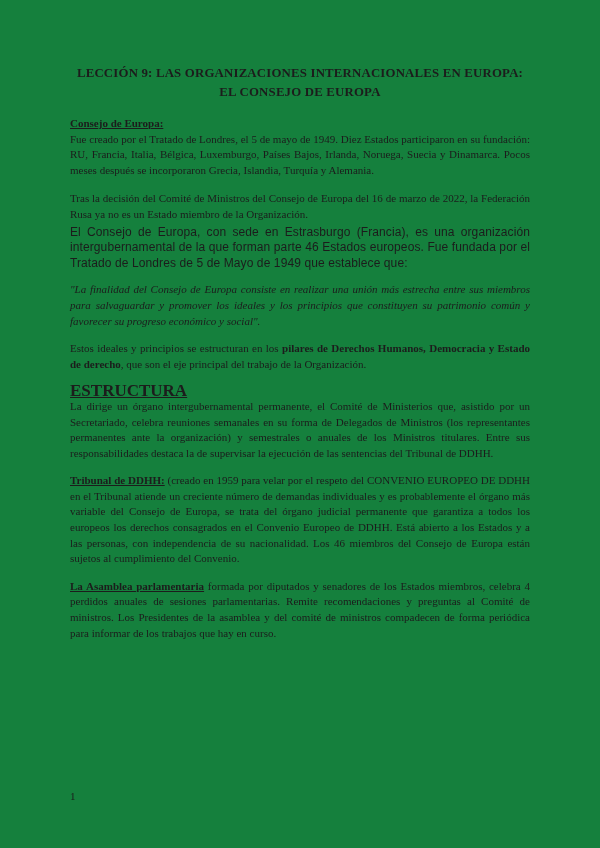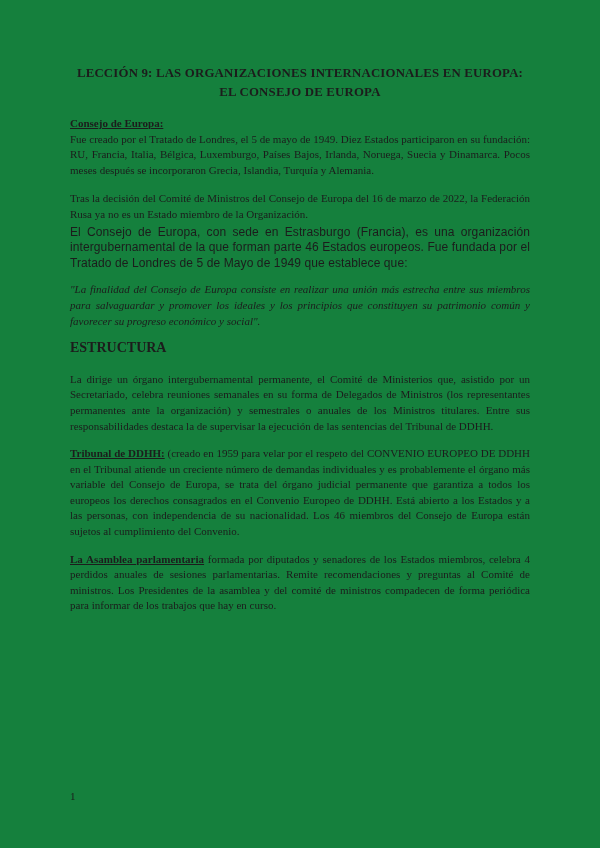--- a/index.html
+++ b/index.html
@@ -38,24 +38,25 @@
   .mt-md { margin-top: 11px; }
   .mt-lg { margin-top: 13px; }
   .sans-para {
     font-family: "Liberation Sans", sans-serif;
     font-size: 12px;
     line-height: 15.6px;
     letter-spacing: 0.1px;
   }
   .quote-para { font-style: italic; }
   .section-heading {
-    font-size: 14px;
+    font-size: 17px;
     line-height: 15.6px;
     font-weight: bold;
-    margin: 11px 0 16px 0;
+    text-decoration: underline;
+    margin: 11px 0 0 0;
   }
   .page-number {
     position: absolute;
     left: 70px;
     top: 790px;
     font-size: 11px;
   }
 </style>
 </head>
 <body>
@@ -68,20 +69,21 @@
 
   <p class="para">Fue creado por el Tratado de Londres, el 5 de mayo de 1949. Diez Estados participaron en su fundación: RU, Francia, Italia, Bélgica, Luxemburgo, Países Bajos, Irlanda, Noruega, Suecia y Dinamarca. Pocos meses después se incorporaron Grecia, Islandia, Turquía y Alemania.</p>
 
 
   <p class="para mt-lg">Tras la decisión del Comité de Ministros del Consejo de Europa del 16 de marzo de 2022, la Federación Rusa ya no es un Estado miembro de la Organización.</p>
 
   <p class="para sans-para mt-xs">El Consejo de Europa, con sede en Estrasburgo (Francia), es una organización intergubernamental de la que forman parte 46 Estados europeos. Fue fundada por el Tratado de Londres de 5 de Mayo de 1949 que establece que:</p>
 
   <p class="para quote-para mt-md">"La finalidad del Consejo de Europa consiste en realizar una unión más estrecha entre sus miembros para salvaguardar y promover los ideales y los principios que constituyen su patrimonio común y favorecer su progreso económico y social".</p>
 
+  <p class="para mt-sm"><span>Estos ideales y principios se estructuran en los </span><span class="inline-bold">pilares de Derechos Humanos, Democracia y Estado de derecho</span><span>, que son el eje principal del trabajo de la Organización.</span></p>
 
   <h2 class="section-heading">ESTRUCTURA</h2>
 
   <p class="para">La dirige un órgano intergubernamental permanente, el Comité de Ministerios que, asistido por un Secretariado, celebra reuniones semanales en su forma de Delegados de Ministros (los representantes permanentes ante la organización) y semestrales o anuales de los Ministros titulares. Entre sus responsabilidades destaca la de supervisar la ejecución de las sentencias del Tribunal de DDHH.</p>
 
   <p class="para mt-sm"><span class="lead-heading">Tribunal de DDHH:</span><span> (creado en 1959 para velar por el respeto del CONVENIO EUROPEO DE DDHH en el Tribunal atiende un creciente número de demandas individuales y es probablemente el órgano más variable del Consejo de Europa, se trata del órgano judicial permanente que garantiza a todos los europeos los derechos consagrados en el Convenio Europeo de DDHH. Está abierto a los Estados y a las personas, con independencia de su nacionalidad. Los 46 miembros del Consejo de Europa están sujetos al cumplimiento del Convenio.</span></p>
 
   <p class="para mt-sm"><span class="lead-heading">La Asamblea parlamentaria</span><span> formada por diputados y senadores de los Estados miembros, celebra 4 perdidos anuales de sesiones parlamentarias. Remite recomendaciones y preguntas al Comité de ministros. Los Presidentes de la asamblea y del comité de ministros compadecen de forma periódica para informar de los trabajos que hay en curso.</span></p>
 
 

